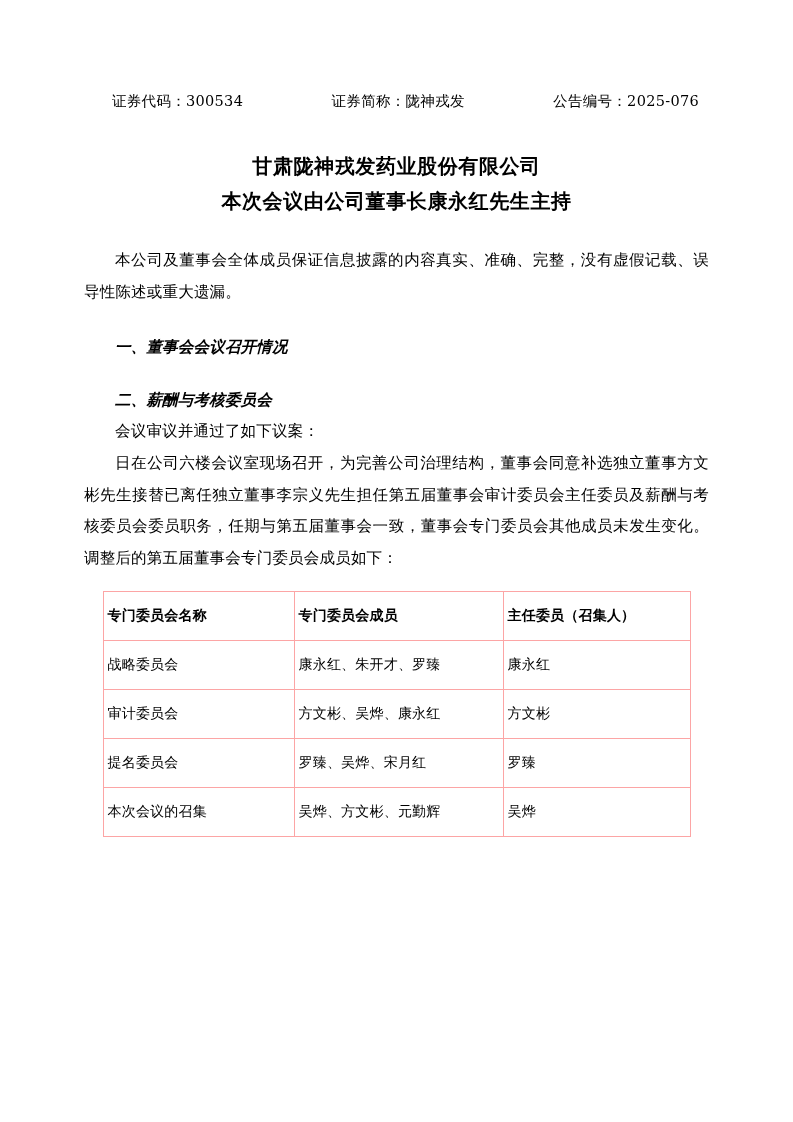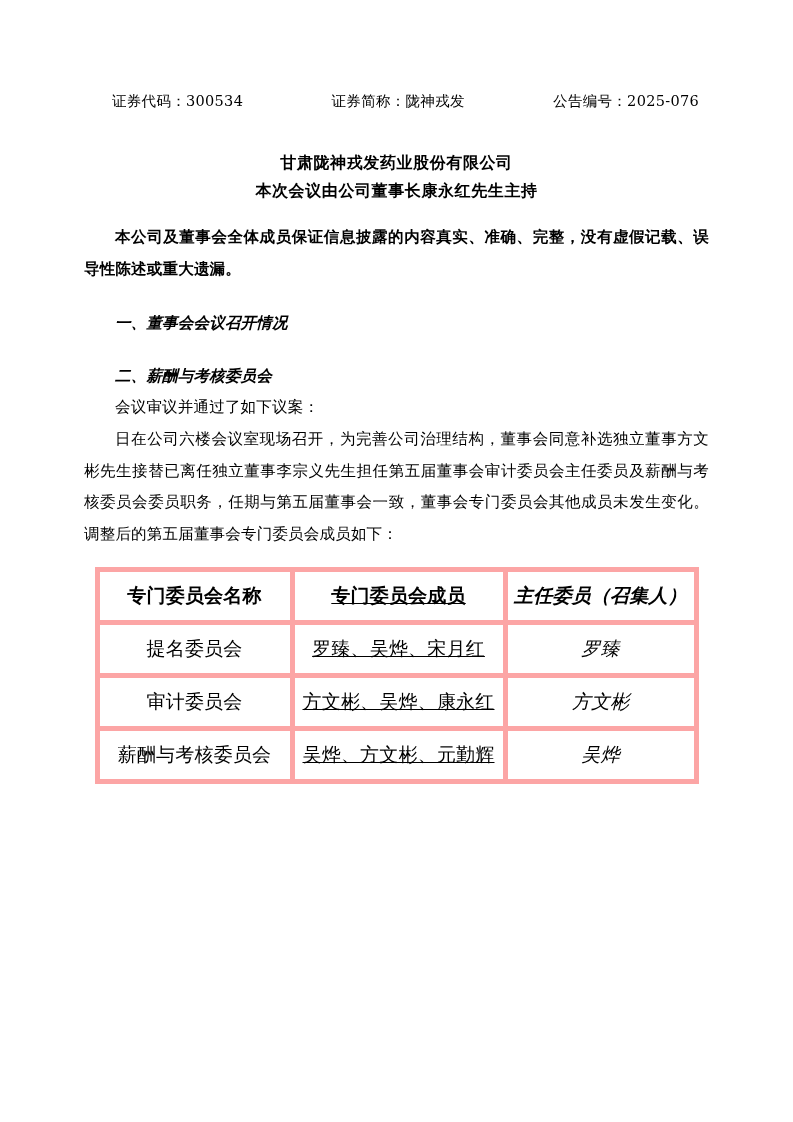--- a/index.html
+++ b/index.html
@@ -27,32 +27,32 @@
     font-size: 14.5px;
     letter-spacing: 0.3px;
     margin-bottom: 38px;
     padding: 0 10px 0 28px;
   }
   .header-row .hcell {
     white-space: nowrap;
   }
   .doc-title {
     text-align: center;
-    font-size: 16px;
+    font-size: 20px;
     font-weight: bold;
     line-height: 1.75;
     letter-spacing: 0.6px;
   }
   .doc-title .line {
     display: block;
   }
   .statement {
-    margin-top: 16px;
+    margin-top: 26px;
     font-size: 15.5px;
-    font-weight: bold;
+    font-weight: normal;
     line-height: 2.05;
     text-align: justify;
     text-indent: 2em;
     letter-spacing: 0.2px;
   }
   .section-head {
     margin-top: 22px;
     font-size: 15.5px;
     font-weight: bold;
     line-height: 2.05;
@@ -76,33 +76,32 @@
     text-indent: 2em;
     letter-spacing: 0.2px;
   }
   table.committee {
     margin: 16px auto 0 auto;
     width: 560px;
     border-collapse: collapse;
     table-layout: fixed;
   }
   table.committee td {
-    border: 5px solid #fca5a5;
-    text-align: center;
-    font-size: 19px;
+    border: 1px solid #fca5a5;
+    font-size: 14px;
     height: 44px;
     padding: 2px 4px;
     letter-spacing: 0.2px;
   }
   table.committee td.th {
     font-weight: bold;
   }
   .col1 { width: 182px; }
-  .col2 { width: 200px; text-decoration: underline; }
-  .col3 { width: 178px; font-style: italic; }
+  .col2 { width: 200px; }
+  .col3 { width: 178px; }
 </style>
 </head>
 <body>
 
 <div class="page">
 
   <div class="header-row">
     <span class="hcell">证券代码：300534</span>
     <span class="hcell">证券简称：陇神戎发</span>
     <span class="hcell">公告编号：2025-076</span>
@@ -123,30 +122,35 @@
   <p class="body-text">日在公司六楼会议室现场召开，为完善公司治理结构，董事会同意补选独立董事方文彬先生接替已离任独立董事李宗义先生担任第五届董事会审计委员会主任委员及薪酬与考核委员会委员职务，任期与第五届董事会一致，董事会专门委员会其他成员未发生变化。调整后的第五届董事会专门委员会成员如下：</p>
 
   <table class="committee">
     <tbody>
       <tr>
         <td class="th col1">专门委员会名称</td>
         <td class="th col2">专门委员会成员</td>
         <td class="th col3">主任委员（召集人）</td>
       </tr>
       <tr>
-        <td class="col1">提名委员会</td>
-        <td class="col2">罗臻、吴烨、宋月红</td>
-        <td class="col3">罗臻</td>
+        <td class="col1">战略委员会</td>
+        <td class="col2">康永红、朱开才、罗臻</td>
+        <td class="col3">康永红</td>
       </tr>
       <tr>
         <td class="col1">审计委员会</td>
         <td class="col2">方文彬、吴烨、康永红</td>
         <td class="col3">方文彬</td>
       </tr>
       <tr>
-        <td class="col1">薪酬与考核委员会</td>
+        <td class="col1">提名委员会</td>
+        <td class="col2">罗臻、吴烨、宋月红</td>
+        <td class="col3">罗臻</td>
+      </tr>
+      <tr>
+        <td class="col1">本次会议的召集</td>
         <td class="col2">吴烨、方文彬、元勤辉</td>
         <td class="col3">吴烨</td>
       </tr>
     </tbody>
   </table>
 
 </div>
 
 </body></html>

